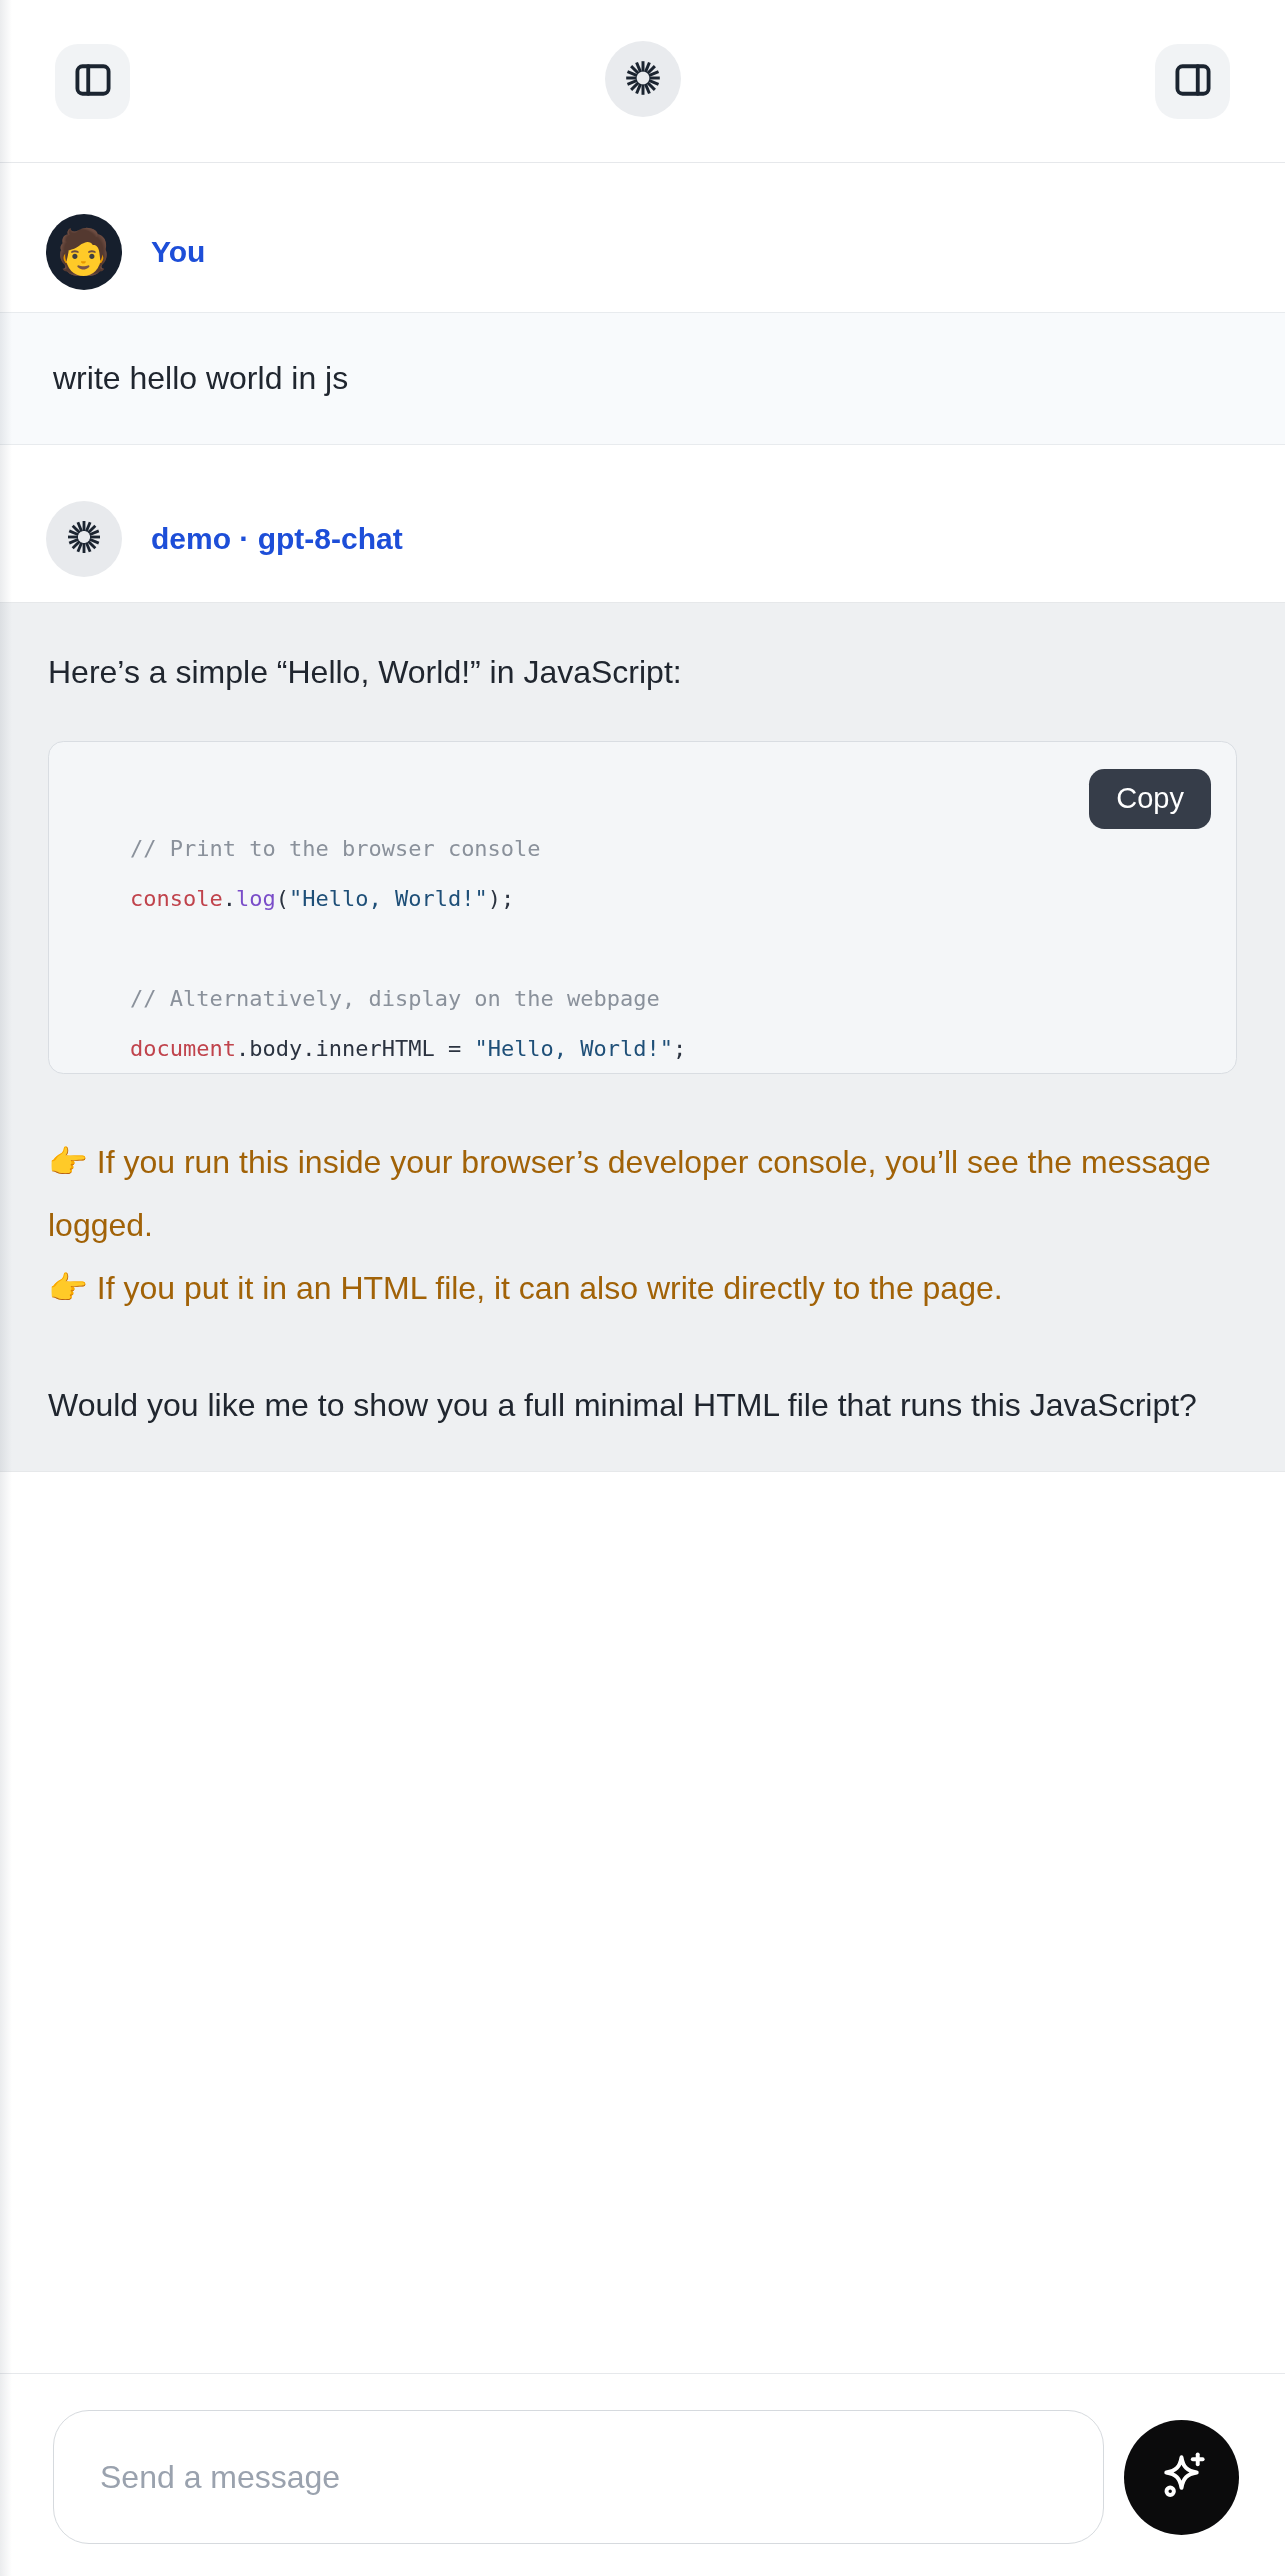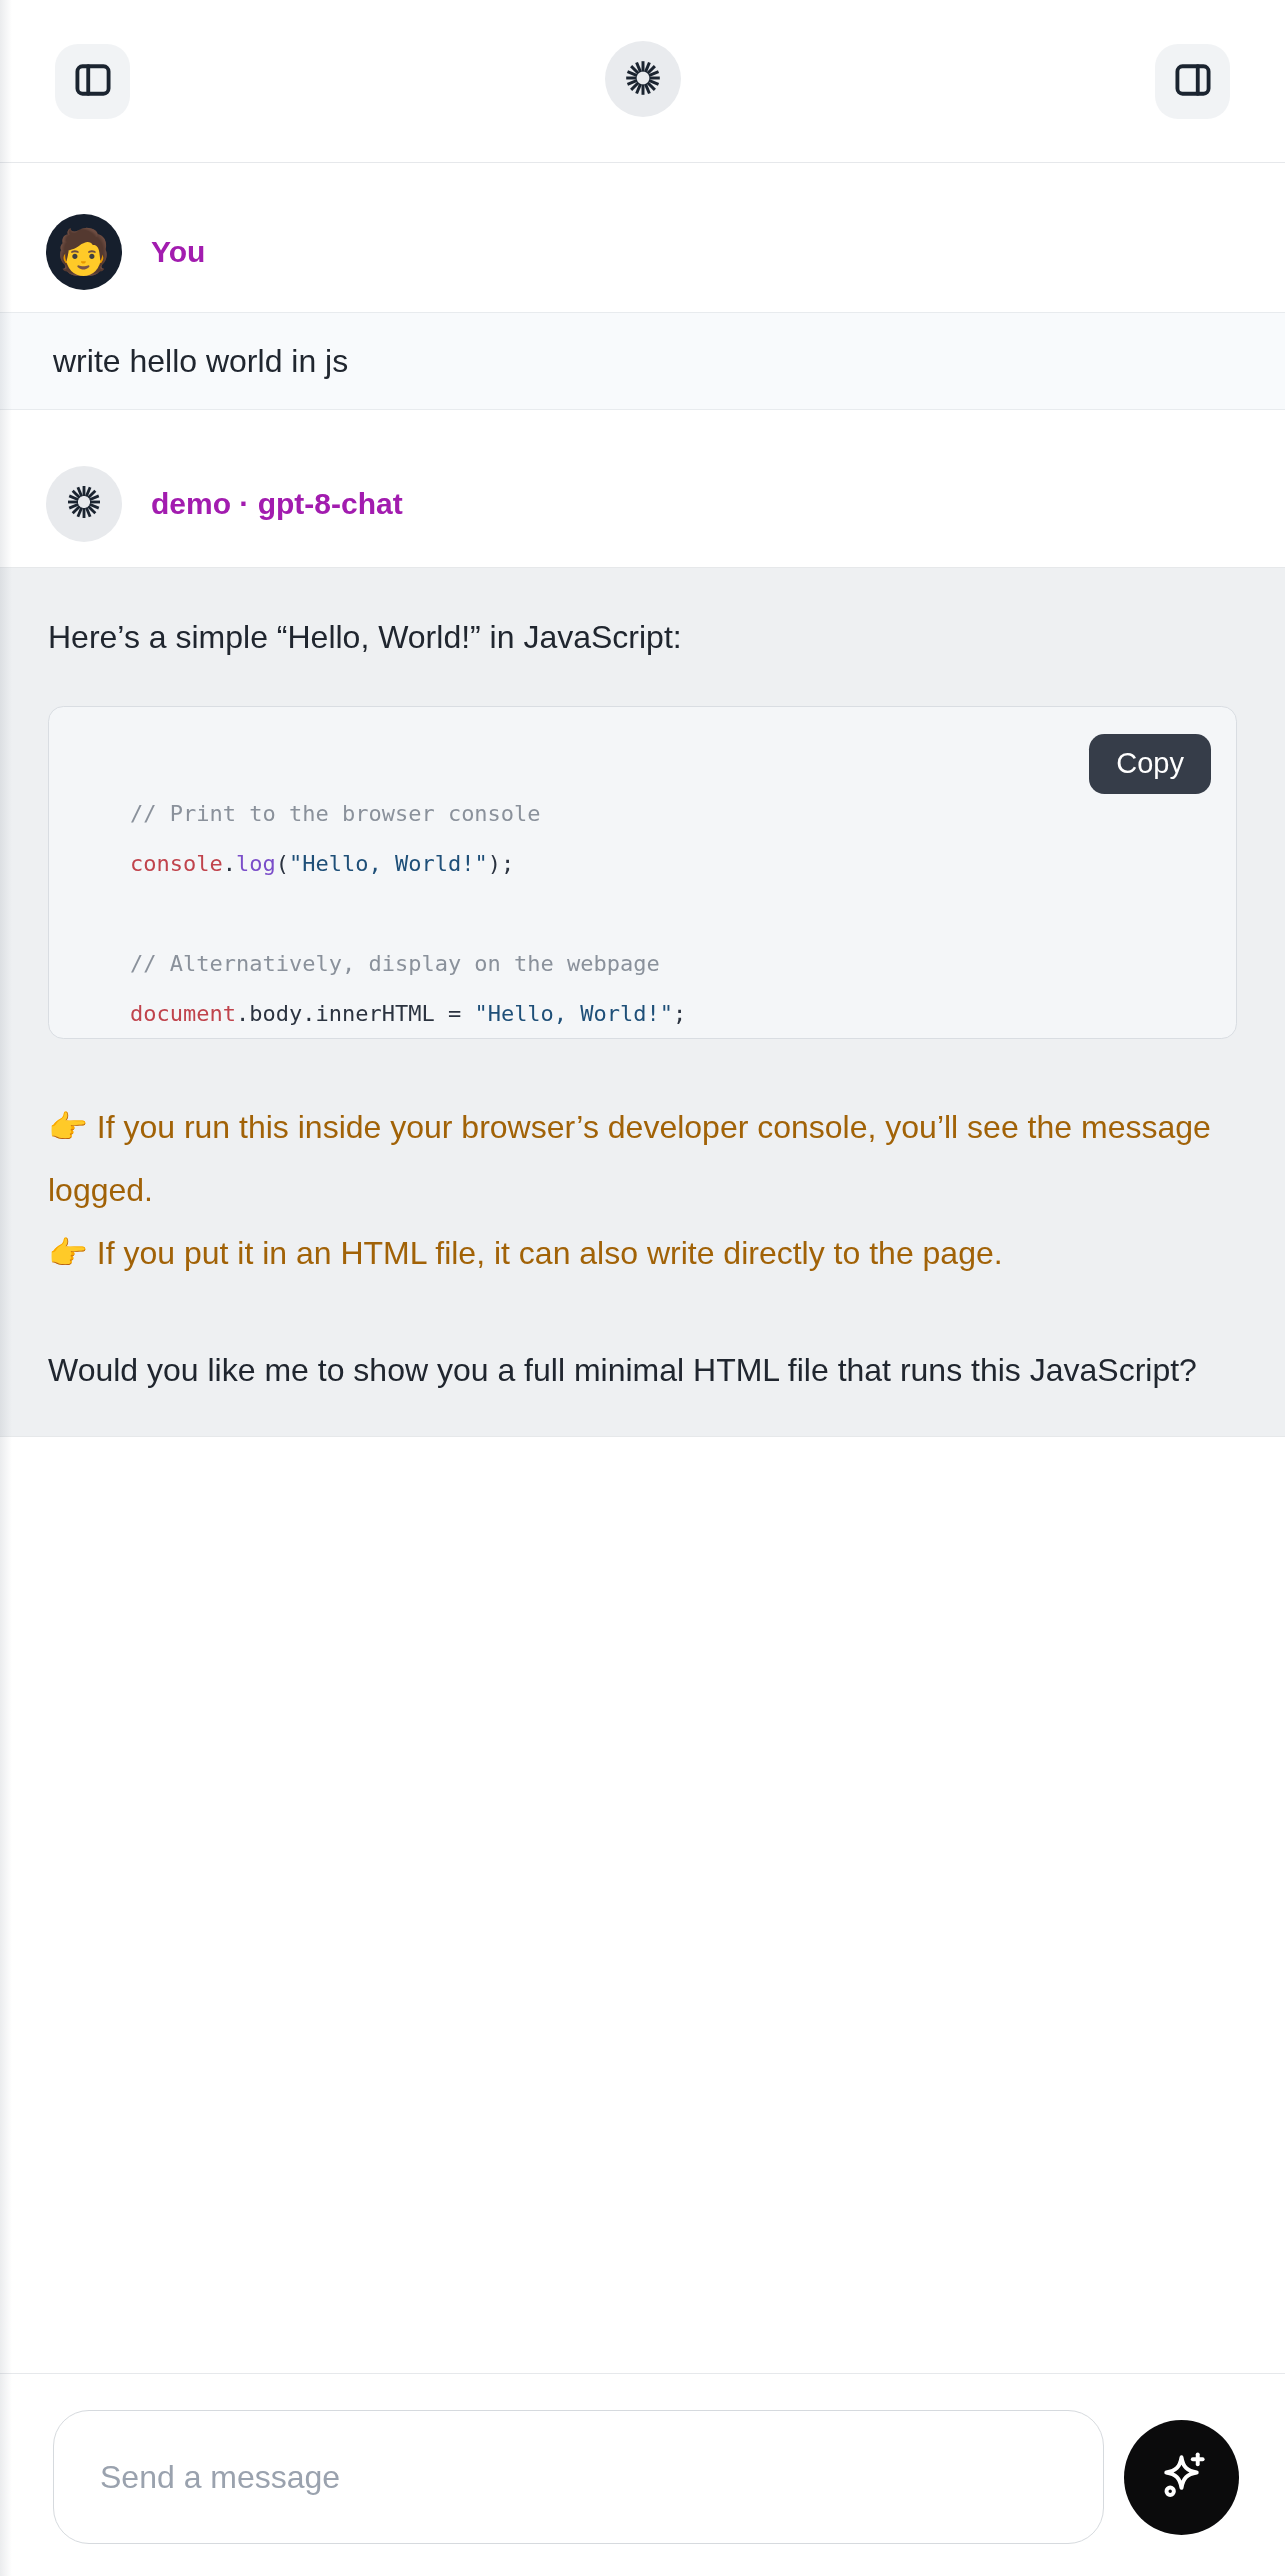--- a/index.html
+++ b/index.html
@@ -42,25 +42,25 @@
   .sender-row { display: flex; align-items: center; gap: 29px; margin-left: 46px; }
   .sender-row.user { margin-top: 51px; }
   .sender-row.assistant { margin-top: 56px; }
   .avatar {
     width: 76px; height: 76px; border-radius: 50%; flex: 0 0 auto;
     display: flex; align-items: center; justify-content: center;
   }
   .avatar.user-avatar { background: var(--user_avatar_bg, #161f2d); font-size: 44px; line-height: 1; }
   .avatar.assistant-avatar { background: #e8eaed; }
   .avatar .burst-svg { width: 40px; height: 40px; }
-  .sender-name { font-size: 30px; font-weight: 600; color: #a21caf; }
+  .sender-name { font-size: 30px; font-weight: 600; color: #1d4ed8; }
 
   
   .user-strip {
-    margin-top: 22px; height: 98px; background: #f8fafc;
+    margin-top: 22px; height: 133px; background: #f8fafc;
     border-top: 1.9px solid #e8ebee; border-bottom: 1.9px solid #e8ebee;
     display: flex; align-items: center; padding: 0 53px;
   }
   .user-strip p { font-size: 32px; color: #20262f; }
 
   
   .assistant-body {
     margin-top: 25px; background: #eef0f2;
     border-top: 1px solid #e6e8ea; border-bottom: 1px solid #e6e8ea;
     padding: 44px 48px 34px 48px;

